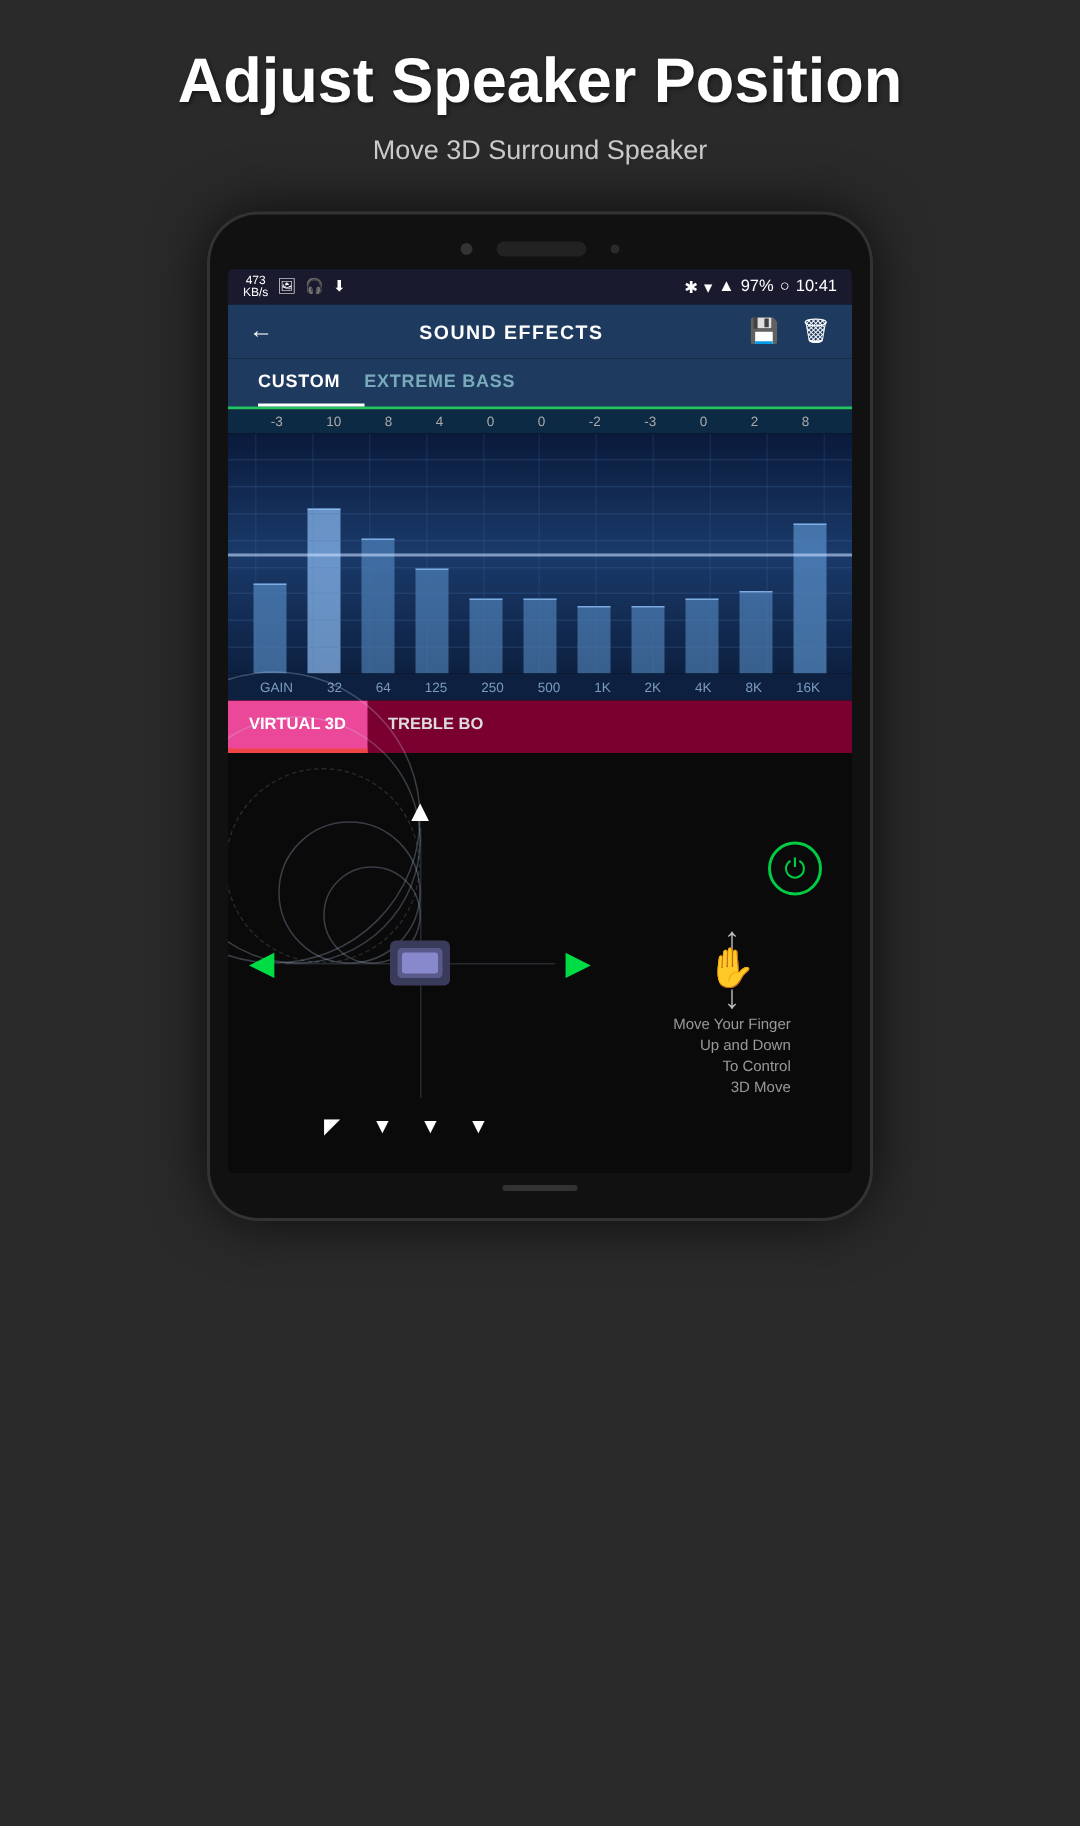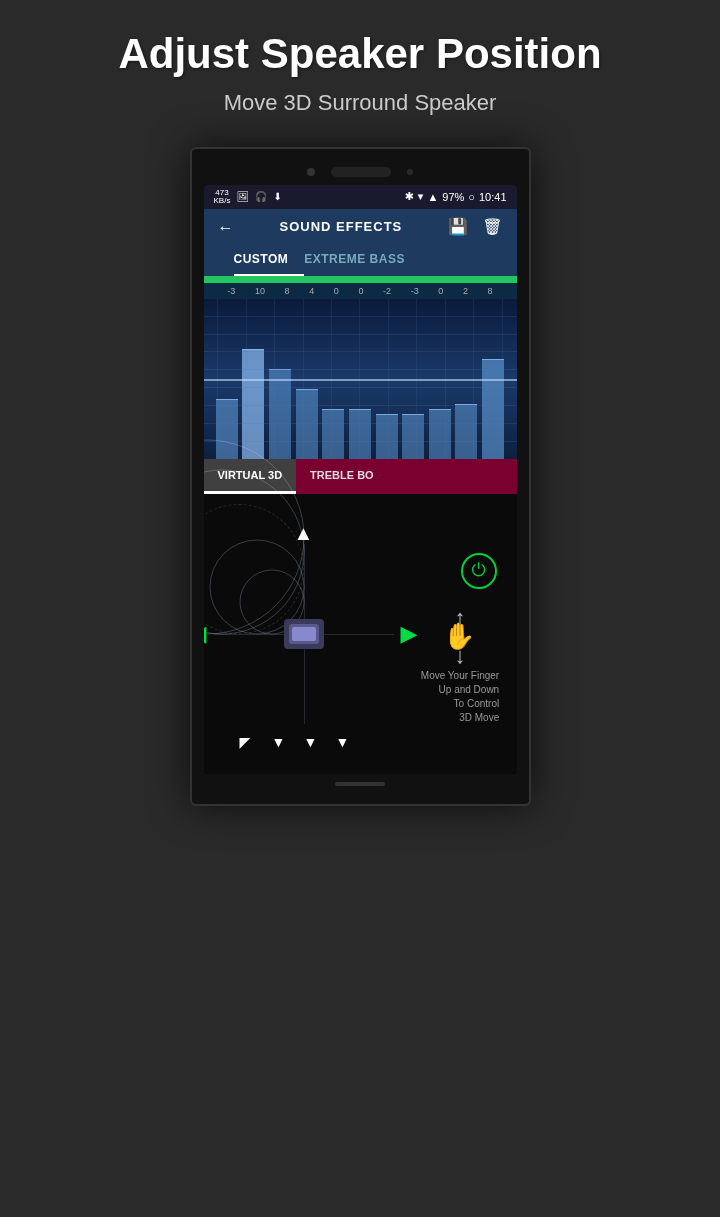--- a/index.html
+++ b/index.html
@@ -17,31 +17,31 @@
     .header-title {
       color: white;
       font-size: 42px;
       font-weight: bold;
       text-align: center;
       margin-bottom: 10px;
       text-shadow: 1px 1px 3px rgba(0,0,0,0.5);
     }
     .header-subtitle {
       color: #ccc;
-      font-size: 22px;
+      font-size: 18px;
       text-align: center;
       line-height: 1.4;
       margin-bottom: 30px;
     }
 
     
     .phone-shell {
-      width: 337px;
+      width: 440px;
       background: #111;
-      border-radius: 4px;
+      border-radius: 32px;
       padding: 18px 12px;
       box-shadow: 0 0 0 2px #333, 0 0 40px rgba(0,0,0,0.8);
       position: relative;
     }
     .phone-top-bar {
       display: flex;
       justify-content: center;
       align-items: center;
       margin-bottom: 8px;
       gap: 16px;
@@ -116,22 +116,22 @@
     }
     .nav-icon {
       color: white;
       font-size: 16px;
     }
 
     
     .tabs-bar {
       background: #1e3a5f;
       display: flex;
-      border-bottom: 7px solid #22c55e;
-      padding: 0 30px;
+      border-bottom: 2px solid #22c55e;
+      padding: 0 20px;
       text-align: center;
     }
     .tab {
       padding: 8px 16px 8px 0;
       font-size: 12px;
       font-weight: bold;
       letter-spacing: 0.5px;
       color: #7ab;
       border-bottom: 2px solid transparent;
     }
@@ -242,23 +242,23 @@
     }
     .bottom-tab {
       padding: 10px 14px;
       font-size: 11px;
       font-weight: bold;
       color: #ddd;
       white-space: nowrap;
       flex-shrink: 0;
     }
     .bottom-tab.active {
-      background: #404040;
-      color: white;
-      border-bottom: 3px solid #ffffff;
+      background: #ec4899;
+      color: white;
+      border-bottom: 3px solid #ef4444;
     }
 
     
     .virtual3d-section {
       background: #0a0a0a;
       display: flex;
       height: 280px;
     }
     .v3d-left {
       flex: 1;
@@ -513,20 +513,33 @@
         <div class="eq-bar" style="height:50px;"></div>
       </div>
       <div class="eq-bar-group">
         <div class="eq-bar" style="height:55px;"></div>
       </div>
       <div class="eq-bar-group">
         <div class="eq-bar highlight tall" style="height:100px;"></div>
       </div>
     </div>
 
+    <div class="eq-labels">
+      <span class="eq-label-gain">GAIN</span>
+      <span>32</span>
+      <span>64</span>
+      <span>125</span>
+      <span>250</span>
+      <span>500</span>
+      <span>1K</span>
+      <span>2K</span>
+      <span>4K</span>
+      <span>8K</span>
+      <span>16K</span>
+    </div>
 
     <div class="bottom-tabs">
       <div class="bottom-tab active">VIRTUAL 3D</div>
       <div class="bottom-tab">TREBLE BO</div>
     </div>
 
     <div class="virtual3d-section">
 
       <div class="v3d-left">
         <div class="speaker-diagram">

